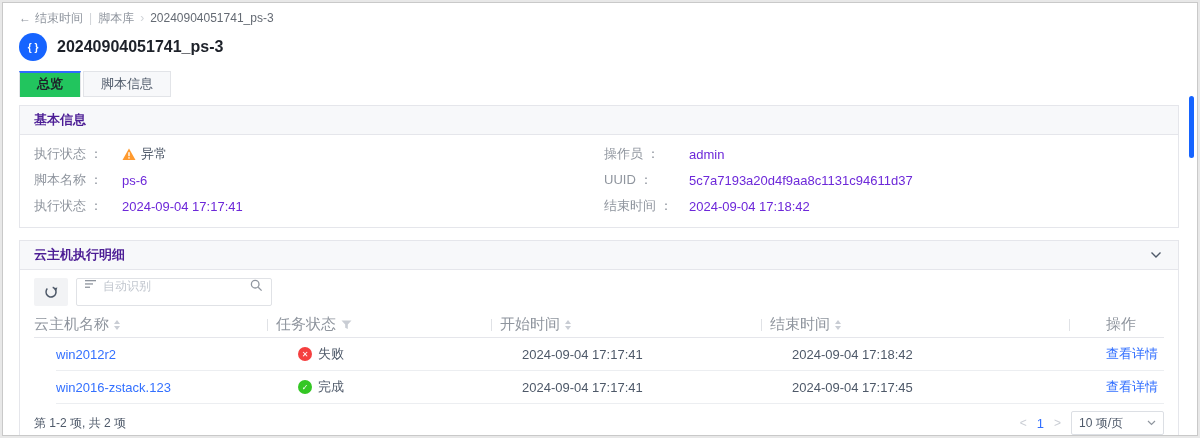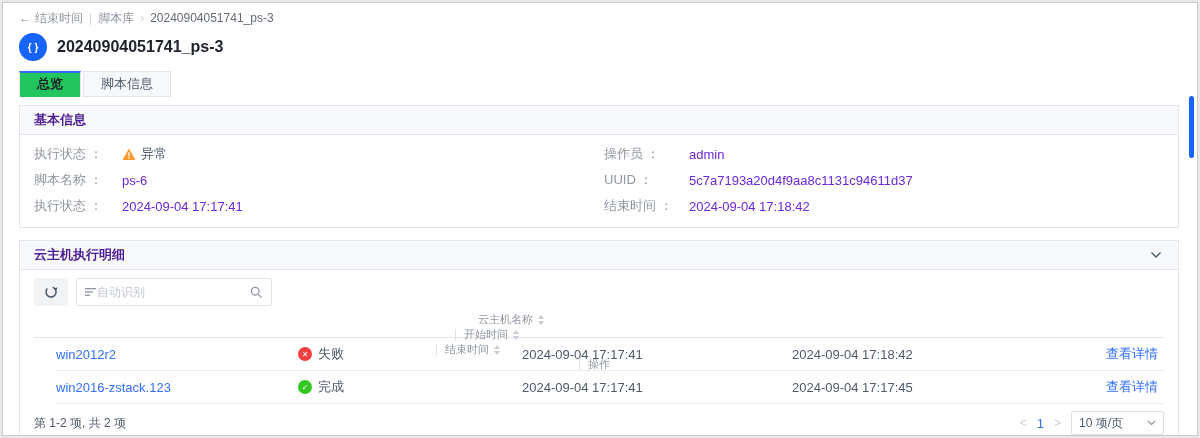--- a/index.html
+++ b/index.html
@@ -61,31 +61,31 @@
   .link { color:#3370ff; cursor:pointer; }
   .warn-wrap { display:flex; align-items:center; gap:5px; color:#4e5969; }
   
   .toolbar { display:flex; align-items:center; gap:8px; padding:8px 14px 6px; }
   .btn-refresh {
     width:34px; height:28px; background:#f2f3f5; border:none; border-radius:2px;
     display:flex; align-items:center; justify-content:center; cursor:pointer;
   }
   .search-box {
     width:196px; height:28px; border:1px solid #e0e2e6; border-radius:2px;
-    display:flex; align-items:center; padding:0 8px; background:#fff;
+    display:flex; align-items:flex-start; padding:0 8px; gap:6px; background:#fff;
   }
   .search-box input {
     border:none; outline:none; flex:1; font-size:12px; color:#4e5969; min-width:0;
     font-family:"Liberation Sans","DejaVu Sans",sans-serif;
   }
   .search-box input::placeholder { color:#c2c7cf; }
   
   .tbl { padding:0 14px; }
   .trow { display:flex; align-items:center; border-bottom:1px solid #eceef1; }
-  .thead { height:26px; font-size:11px; color:#8f959e; border-bottom:1px solid #e5e6eb;flex-direction:column; }
+  .thead { height:26px; font-size:15px; color:#8f959e; border-bottom:1px solid #e5e6eb; }
   .tdata { height:33px; font-size:13px; color:#4e5969;margin-left:22px; }
   .c1 { width:242px; } .c2 { width:224px; } .c3 { width:270px; } .c4 { width:308px; }
   .c5 { flex:1; text-align:center; }
   .hcell { display:flex; align-items:center; gap:5px; position:relative; }
   .hcell .divider { position:absolute; left:-9px; width:1px; height:12px; background:#e0e2e6; }
   .c5.hcell { justify-content:center; }
   .sorter { display:inline-flex; flex-direction:column; gap:2px; cursor:pointer; }
   .sorter i { width:0; height:0; border-left:3.5px solid transparent; border-right:3.5px solid transparent; }
   .sorter .up { border-bottom:4px solid #c9cdd4; }
   .sorter .dn { border-top:4px solid #c9cdd4; }
@@ -210,20 +210,27 @@
 
     <div class="tbl">
       <div class="trow thead">
         <div class="hcell c1">
           <span>云主机名称</span>
           <span class="sorter">
               <i class="up"></i>
               <i class="dn"></i>
             </span>
         </div>
+        <div class="hcell c2">
+          <span class="divider"></span>
+          <span>任务状态</span>
+          <svg width="11" height="10" viewBox="0 0 11 10" style="cursor:pointer;">
+            <path d="M0.5 0.5 H10.5 L6.8 4.5 V9 L4.2 7.8 V4.5 Z" fill="#c9cdd4"></path>
+          </svg>
+        </div>
         <div class="hcell c3">
           <span class="divider"></span>
           <span>开始时间</span>
           <span class="sorter">
               <i class="up"></i>
               <i class="dn"></i>
             </span>
         </div>
         <div class="hcell c4">
           <span class="divider"></span>

